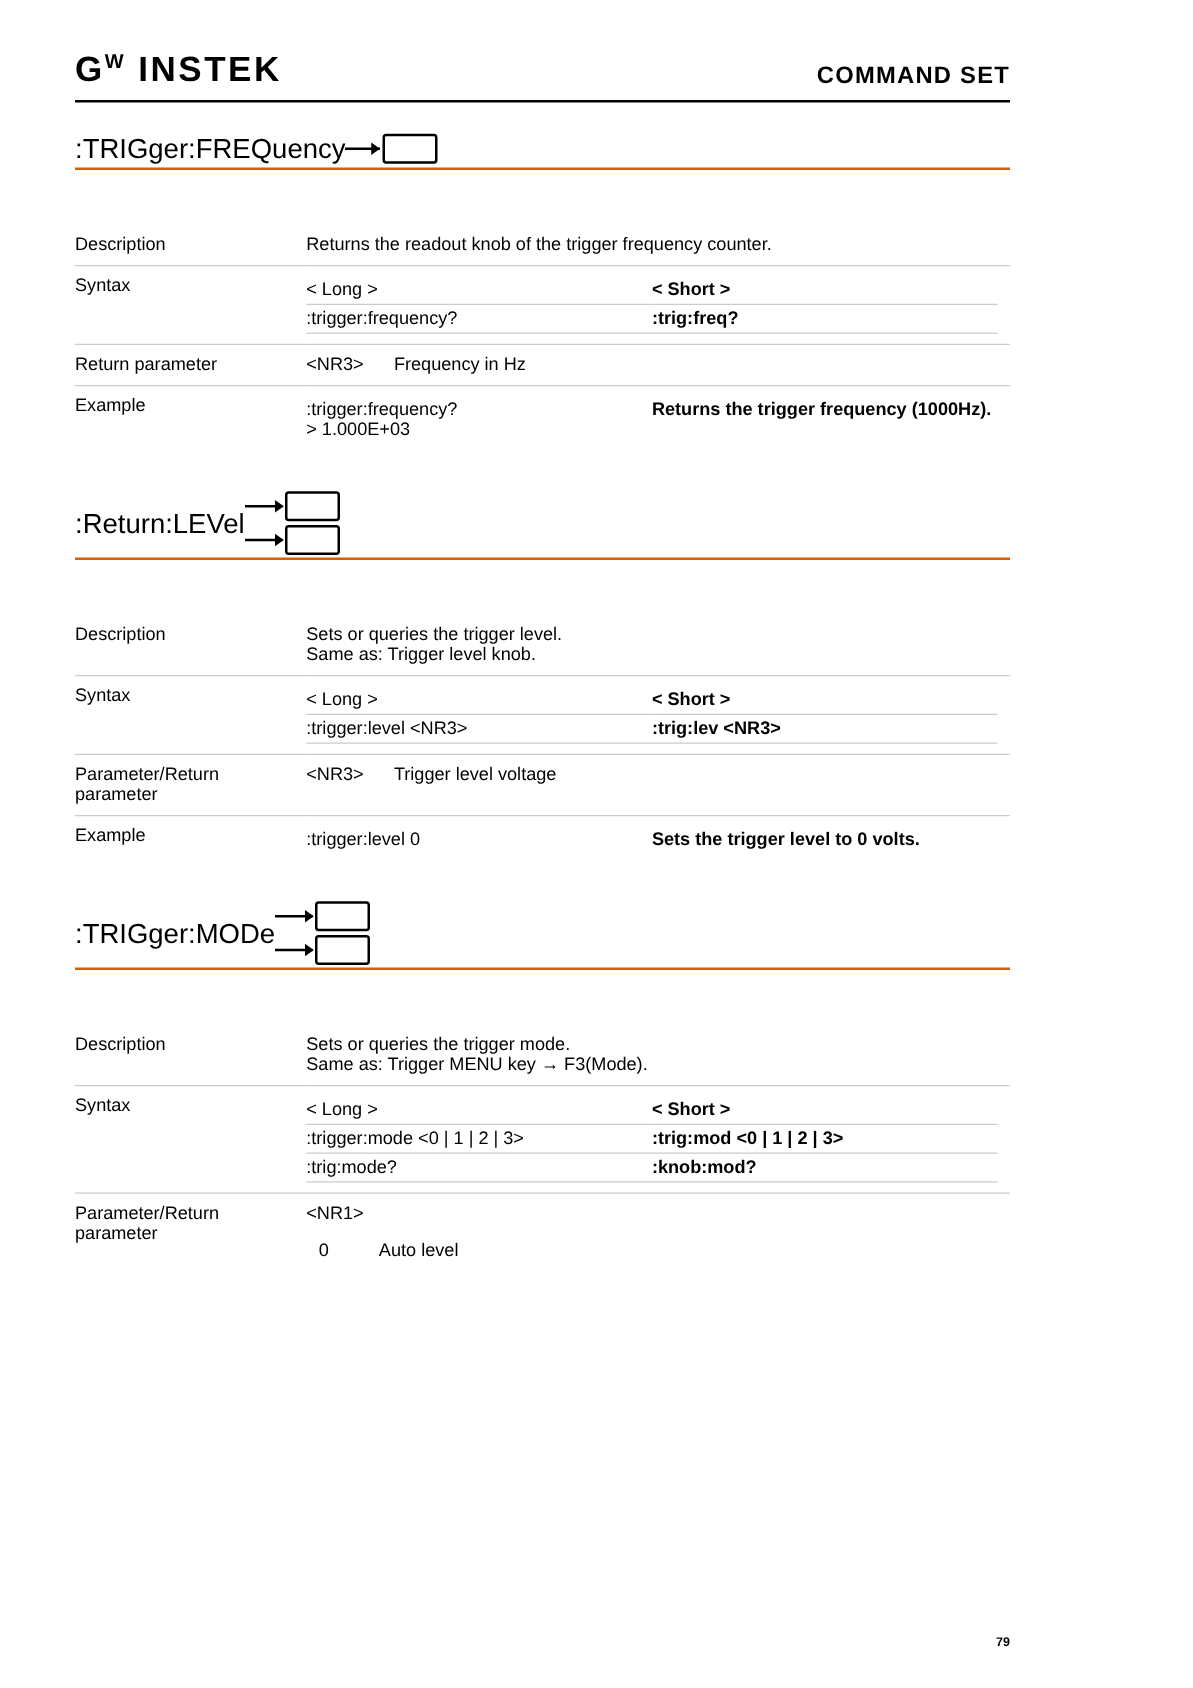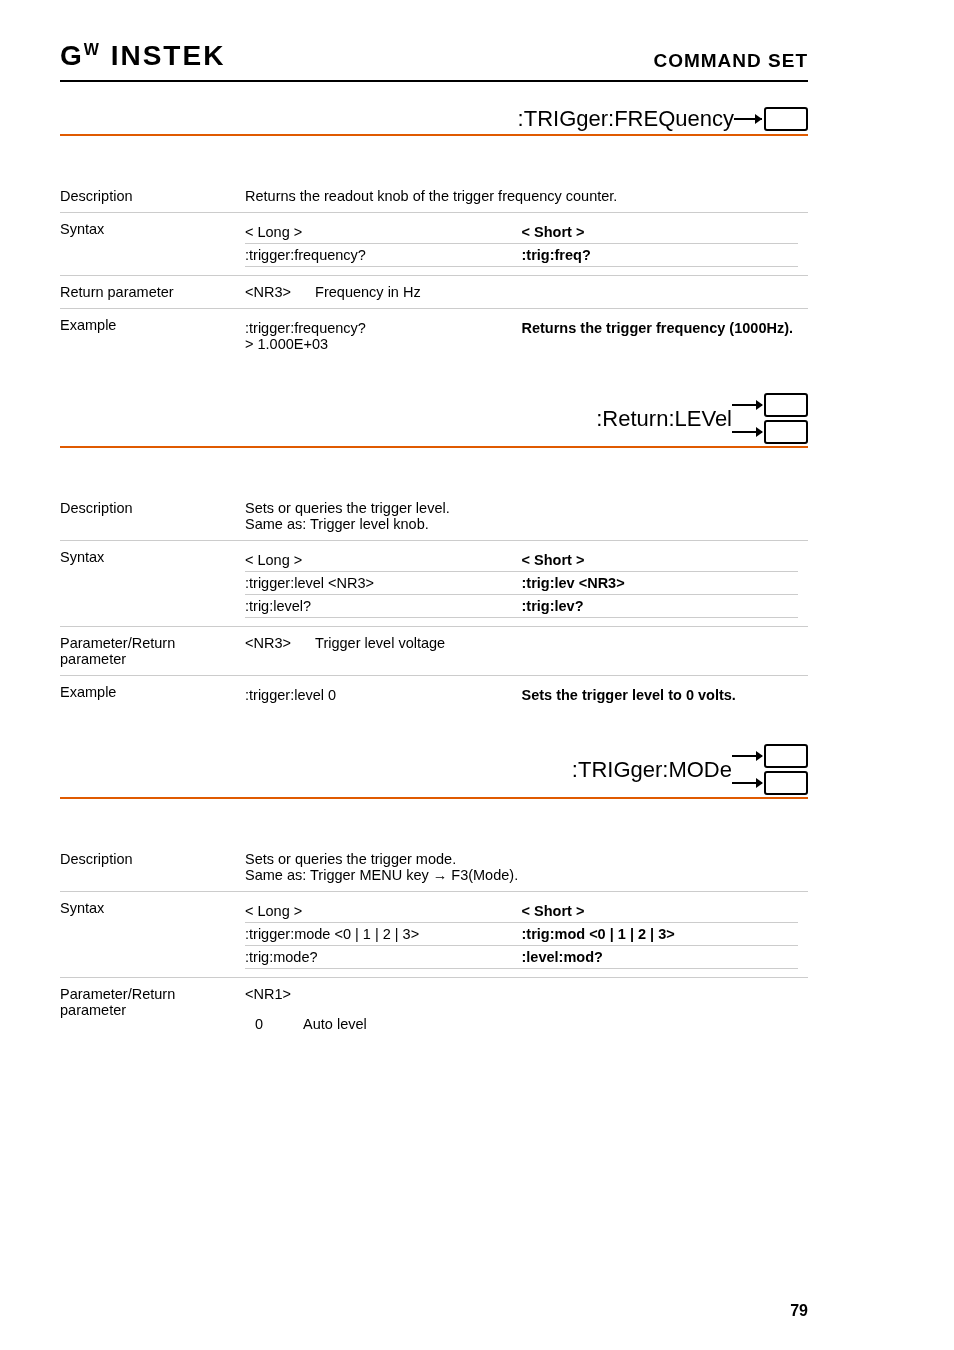--- a/index.html
+++ b/index.html
@@ -39,21 +39,21 @@
       margin-bottom: 24px;
     }
 
     
     .command-section {
       margin-bottom: 10px;
     }
 
     .command-title-row {
       display: flex;
-      justify-content: flex-end;
+      justify-content: flex-start;
       align-items: center;
       margin-bottom: 2px;
     }
     .command-title {
       font-size: 22px;
       font-weight: normal;
       font-family: Arial, sans-serif;
     }
     .command-icon {
       display: flex;
@@ -131,21 +131,21 @@
     }
     .syntax-col2 {
       width: 50%;
       font-weight: bold;
     }
 
     .page-number {
       position: absolute;
       bottom: 30px;
       right: 60px;
-      font-size: 16px;
+      font-size: 10px;
       font-weight: bold;
       margin-left: 12px;
     }
 
     .section-gap {
       height: 20px;
     }
   </style>
 </head>
 <body>
@@ -256,24 +256,20 @@
         <td class="content-col">
           <table class="syntax-table">
             <tbody>
                   <tr>
               <td class="syntax-col1">&lt; Long &gt;</td>
               <td class="syntax-col2">&lt; Short &gt;</td>
             </tr>
             <tr>
               <td class="syntax-col1">:trigger:level &lt;NR3&gt;</td>
               <td class="syntax-col2">:trig:lev &lt;NR3&gt;</td>
-            </tr>
-            <tr>
-              <td class="syntax-col1">:trig:level?</td>
-              <td class="syntax-col2">:trig:lev?</td>
             </tr>
           </tbody>
               </table>
         </td>
       </tr>
       <tr>
         <td class="label-col">Parameter/Return<br>parameter</td>
         <td class="content-col">&lt;NR3&gt;&nbsp;&nbsp;&nbsp;&nbsp;&nbsp;&nbsp;Trigger level voltage</td>
       </tr>
       <tr class="last-row">
@@ -334,21 +330,21 @@
                   <tr>
               <td class="syntax-col1">&lt; Long &gt;</td>
               <td class="syntax-col2">&lt; Short &gt;</td>
             </tr>
             <tr>
               <td class="syntax-col1">:trigger:mode &lt;0 | 1 | 2 | 3&gt;</td>
               <td class="syntax-col2">:trig:mod &lt;0 | 1 | 2 | 3&gt;</td>
             </tr>
             <tr>
               <td class="syntax-col1">:trig:mode?</td>
-              <td class="syntax-col2">:level:mod?</td>
+              <td class="syntax-col2">:knob:mod?</td>
             </tr>
           </tbody>
               </table>
         </td>
       </tr>
       <tr class="last-row">
         <td class="label-col">Parameter/Return<br>parameter</td>
         <td class="content-col">
           &lt;NR1&gt;<br>
           <table style="margin-top:6px; border-collapse:collapse; font-size:14.5px;">

